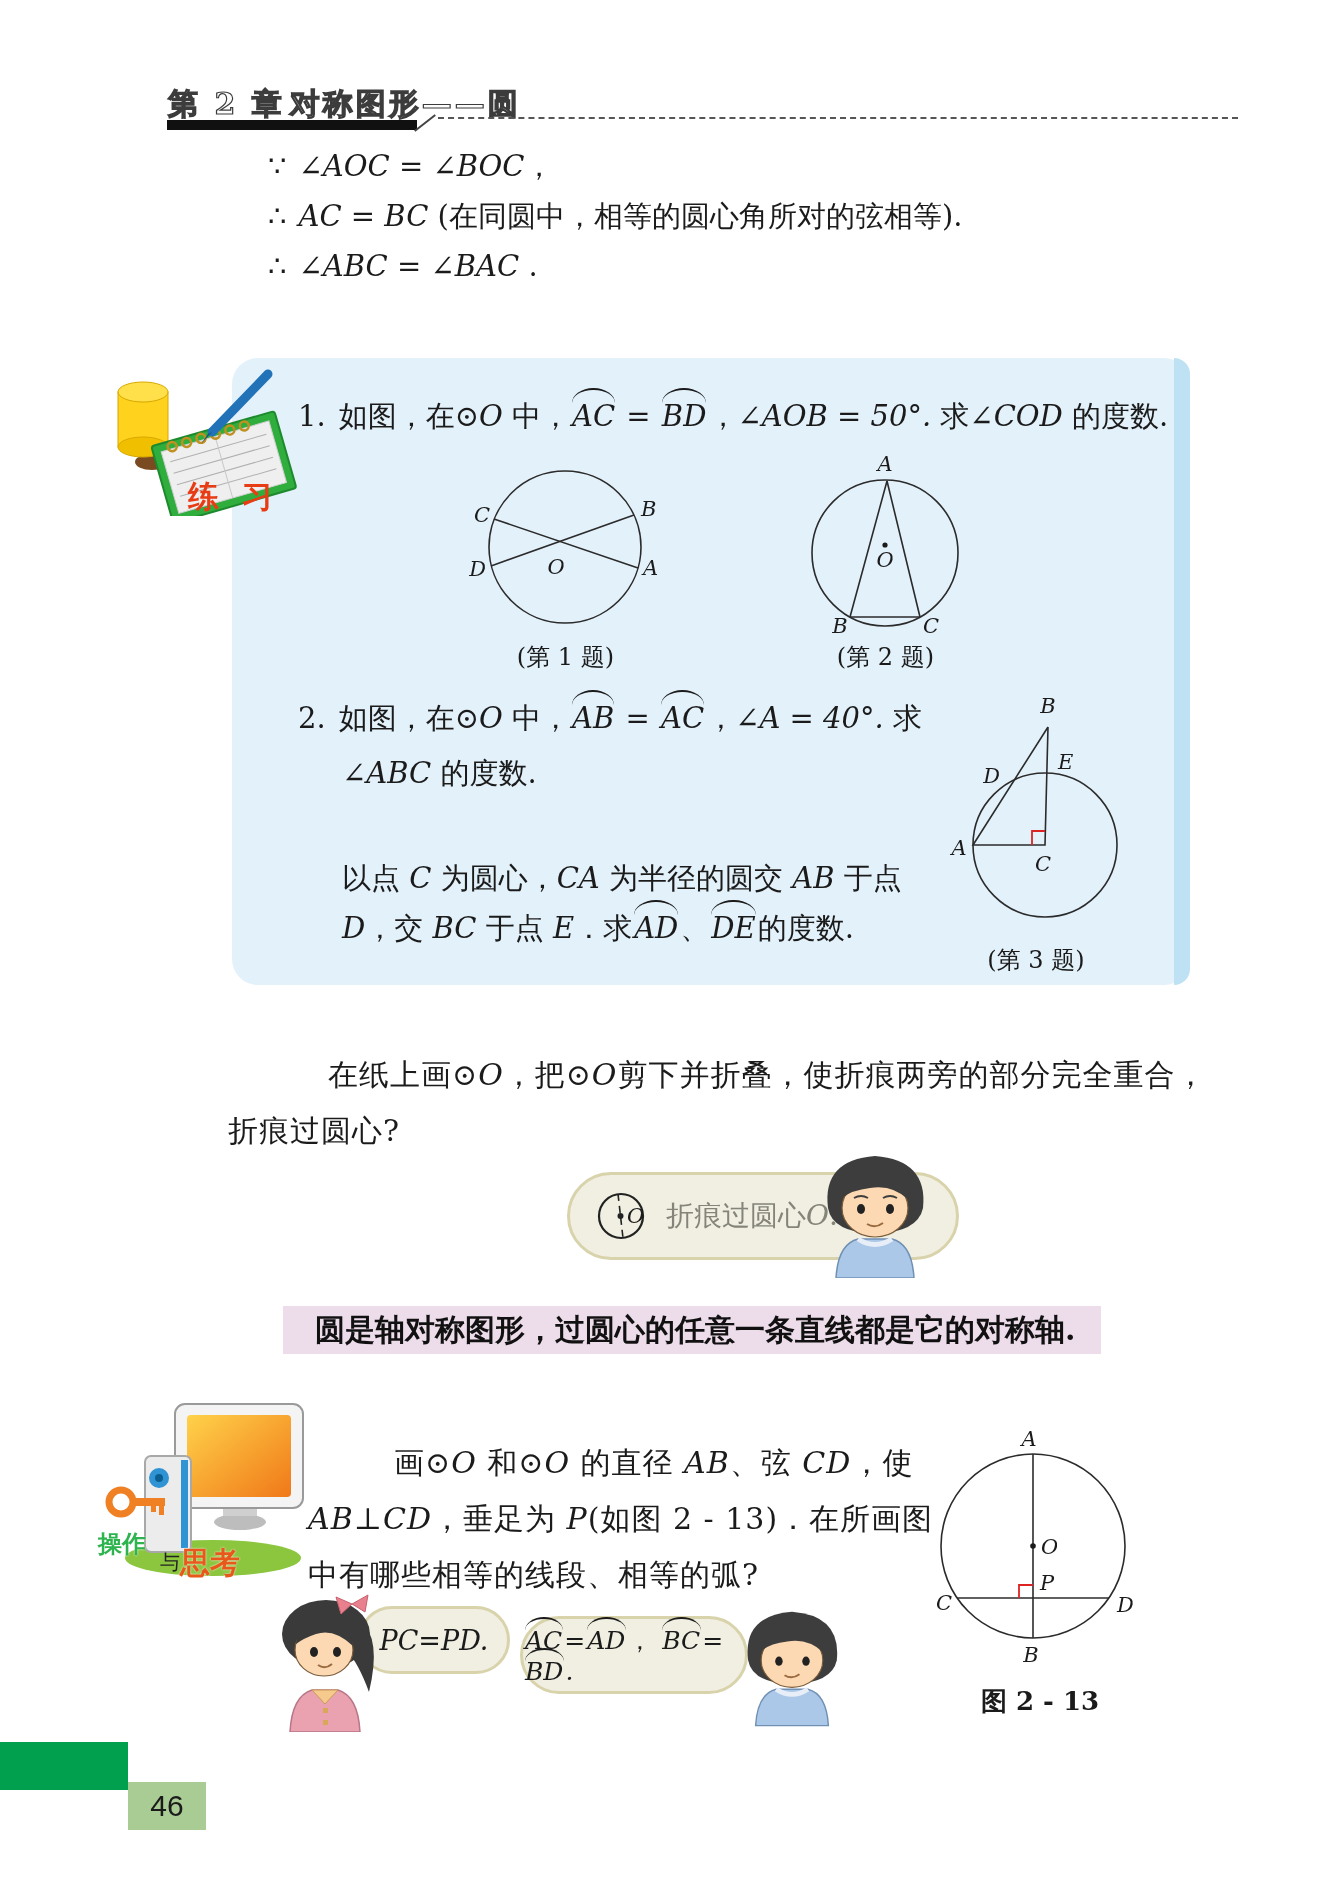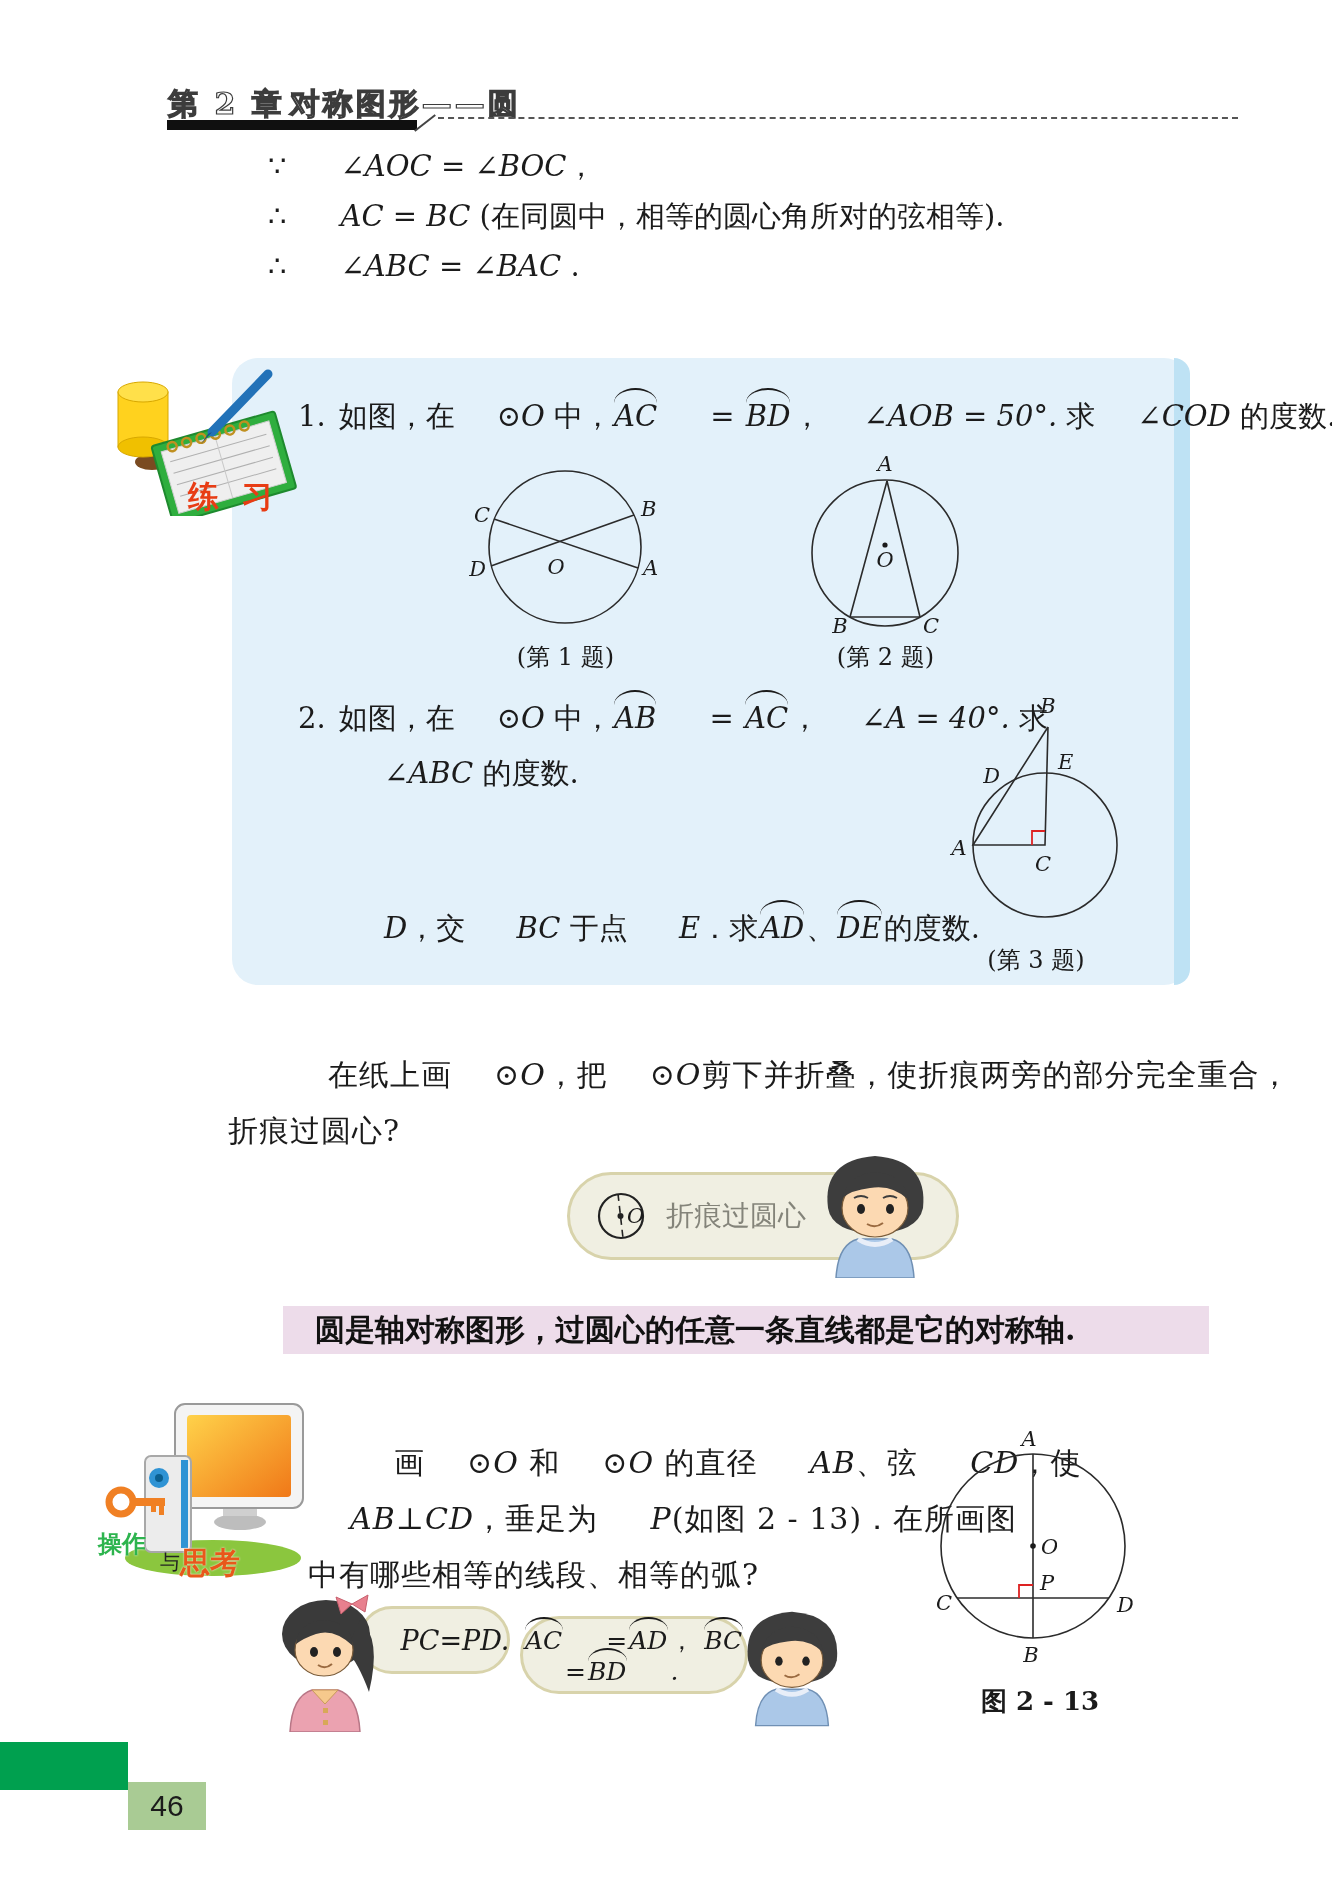--- a/index.html
+++ b/index.html
@@ -2,39 +2,39 @@
 <html><head>
 <meta charset="utf-8">
 <style>
   html,body { margin:0; padding:0; background:#fff; }
   .page { position:relative; width:1332px; height:1885px; background:#ffffff; overflow:hidden;
           font-family:"DejaVu Serif", serif; color:#1b1b1b; }
   .abs { position:absolute; }
   .tline { position:absolute; white-space:nowrap; font-size:29px; line-height:1.25; }
   .t30 { font-size:30px; }
   .cjk { font-style:normal; }
-  .math { font-style:italic;margin-left:42px; }
+  .math { font-style:italic; }
   .sym { font-style:normal; margin-right:12px; }
   .num { font-style:normal; margin-right:13px; }
   .arc { position:relative; display:inline-block; font-style:italic; padding:0 2px; }
   .arc::before { content:""; position:absolute; left:4%; right:4%; top:-0.36em; height:0.46em;
                  border-top:2px solid #1b1b1b; border-radius:50% 50% 0 0 / 100% 100% 0 0; }
   .hdr { font-size:30px; font-weight:700; letter-spacing:3px; color:#fdfdfd;
          -webkit-text-stroke:1.2px #3c3c3c; }
   .bluebox { position:absolute; left:232px; top:358px; width:958px; height:627px;
              background:#e3f1fa; border-radius:26px; }
   .bluebox-edge { position:absolute; top:0; right:0; bottom:0; width:16px; background:#bee2f4;
                   border-radius:0 26px 26px 0; }
   .caption { position:absolute; font-size:24px; text-align:center; }
   .figlabel { font-style:italic; font-family:"DejaVu Serif",serif; font-size:21px; fill:#1b1b1b; }
   .figline  { stroke:#2b2b2b; stroke-width:1.6; fill:none; }
   .bubble { position:absolute; background:#f0efe2; border:3px solid #d8d3ab; border-radius:48px;
             display:flex; align-items:center; box-sizing:border-box; }
   .bubble-text { color:#84847a; font-size:28px; }
-  .pinkbox { position:absolute; left:283px; top:1306px; width:926px; height:48px; background:#eddcea;
+  .pinkbox { position:absolute; left:283px; top:1306px; width:818px; height:48px; background:#eddcea;
              display:flex; align-items:center; padding-left:32px; box-sizing:border-box; }
   .pinkbox span { font-size:30px; font-weight:700; color:#111; }
   .practice-label { position:absolute; left:188px; top:476px; font-size:31px; font-weight:700;
                     color:#e83c14; letter-spacing:6px; }
   .op-l1 { position:absolute; left:98px;  top:1528px; font-size:24px; font-weight:700; color:#2db44e;
            text-shadow:0 0 2px #fff; }
   .op-l2 { position:absolute; left:160px; top:1549px; font-size:20px; color:#222; }
   .op-l3 { position:absolute; left:180px; top:1543px; font-size:30px; font-weight:700; color:#e8581a;
            text-shadow:0 0 2px #fff; }
   .footer-dark  { position:absolute; left:0; top:1742px; width:128px; height:48px; background:#00a04f; }
@@ -121,20 +121,23 @@
   </svg>
   <div class="caption" style="left:808px;top:641px;width:155px;">(第 2 题)</div>
 
   <div class="tline" style="left:298px;top:700px;">
     <span class="num">2.</span><span class="cjk">如图，在</span><span class="math">⊙O</span><span class="cjk"> 中，</span><span class="arc">AB</span><span class="math"> = </span><span class="arc">AC</span><span class="cjk">，</span><span class="math">∠A = 40°.</span><span class="cjk"> 求</span>
   </div>
   <div class="tline" style="left:342px;top:755px;">
     <span class="math">∠ABC</span><span class="cjk"> 的度数.</span>
   </div>
 
+  <div class="tline" style="left:342px;top:860px;">
+    <span class="cjk">以点 </span><span class="math">C</span><span class="cjk"> 为圆心，</span><span class="math">CA</span><span class="cjk"> 为半径的圆交 </span><span class="math">AB</span><span class="cjk"> 于点</span>
+  </div>
   <div class="tline" style="left:342px;top:910px;">
     <span class="math">D</span><span class="cjk">，交 </span><span class="math">BC</span><span class="cjk"> 于点 </span><span class="math">E</span><span class="cjk">．求</span><span class="arc">AD</span><span class="cjk">、</span><span class="arc">DE</span><span class="cjk">的度数.</span>
   </div>
 
   <svg class="abs" style="left:945px;top:685px;" width="215" height="245" viewBox="0 0 215 245">
     <circle cx="100" cy="160" r="72" class="figline"></circle>
     <path d="M103,42 L28,160 L100,160 L103,42" class="figline"></path>
     <polyline points="87,160 87,146 100,146" stroke="#dd2222" stroke-width="1.8" fill="none"></polyline>
     <text x="103" y="28" text-anchor="middle" class="figlabel">B</text>
     <text x="113" y="84" text-anchor="start" class="figlabel">E</text>

